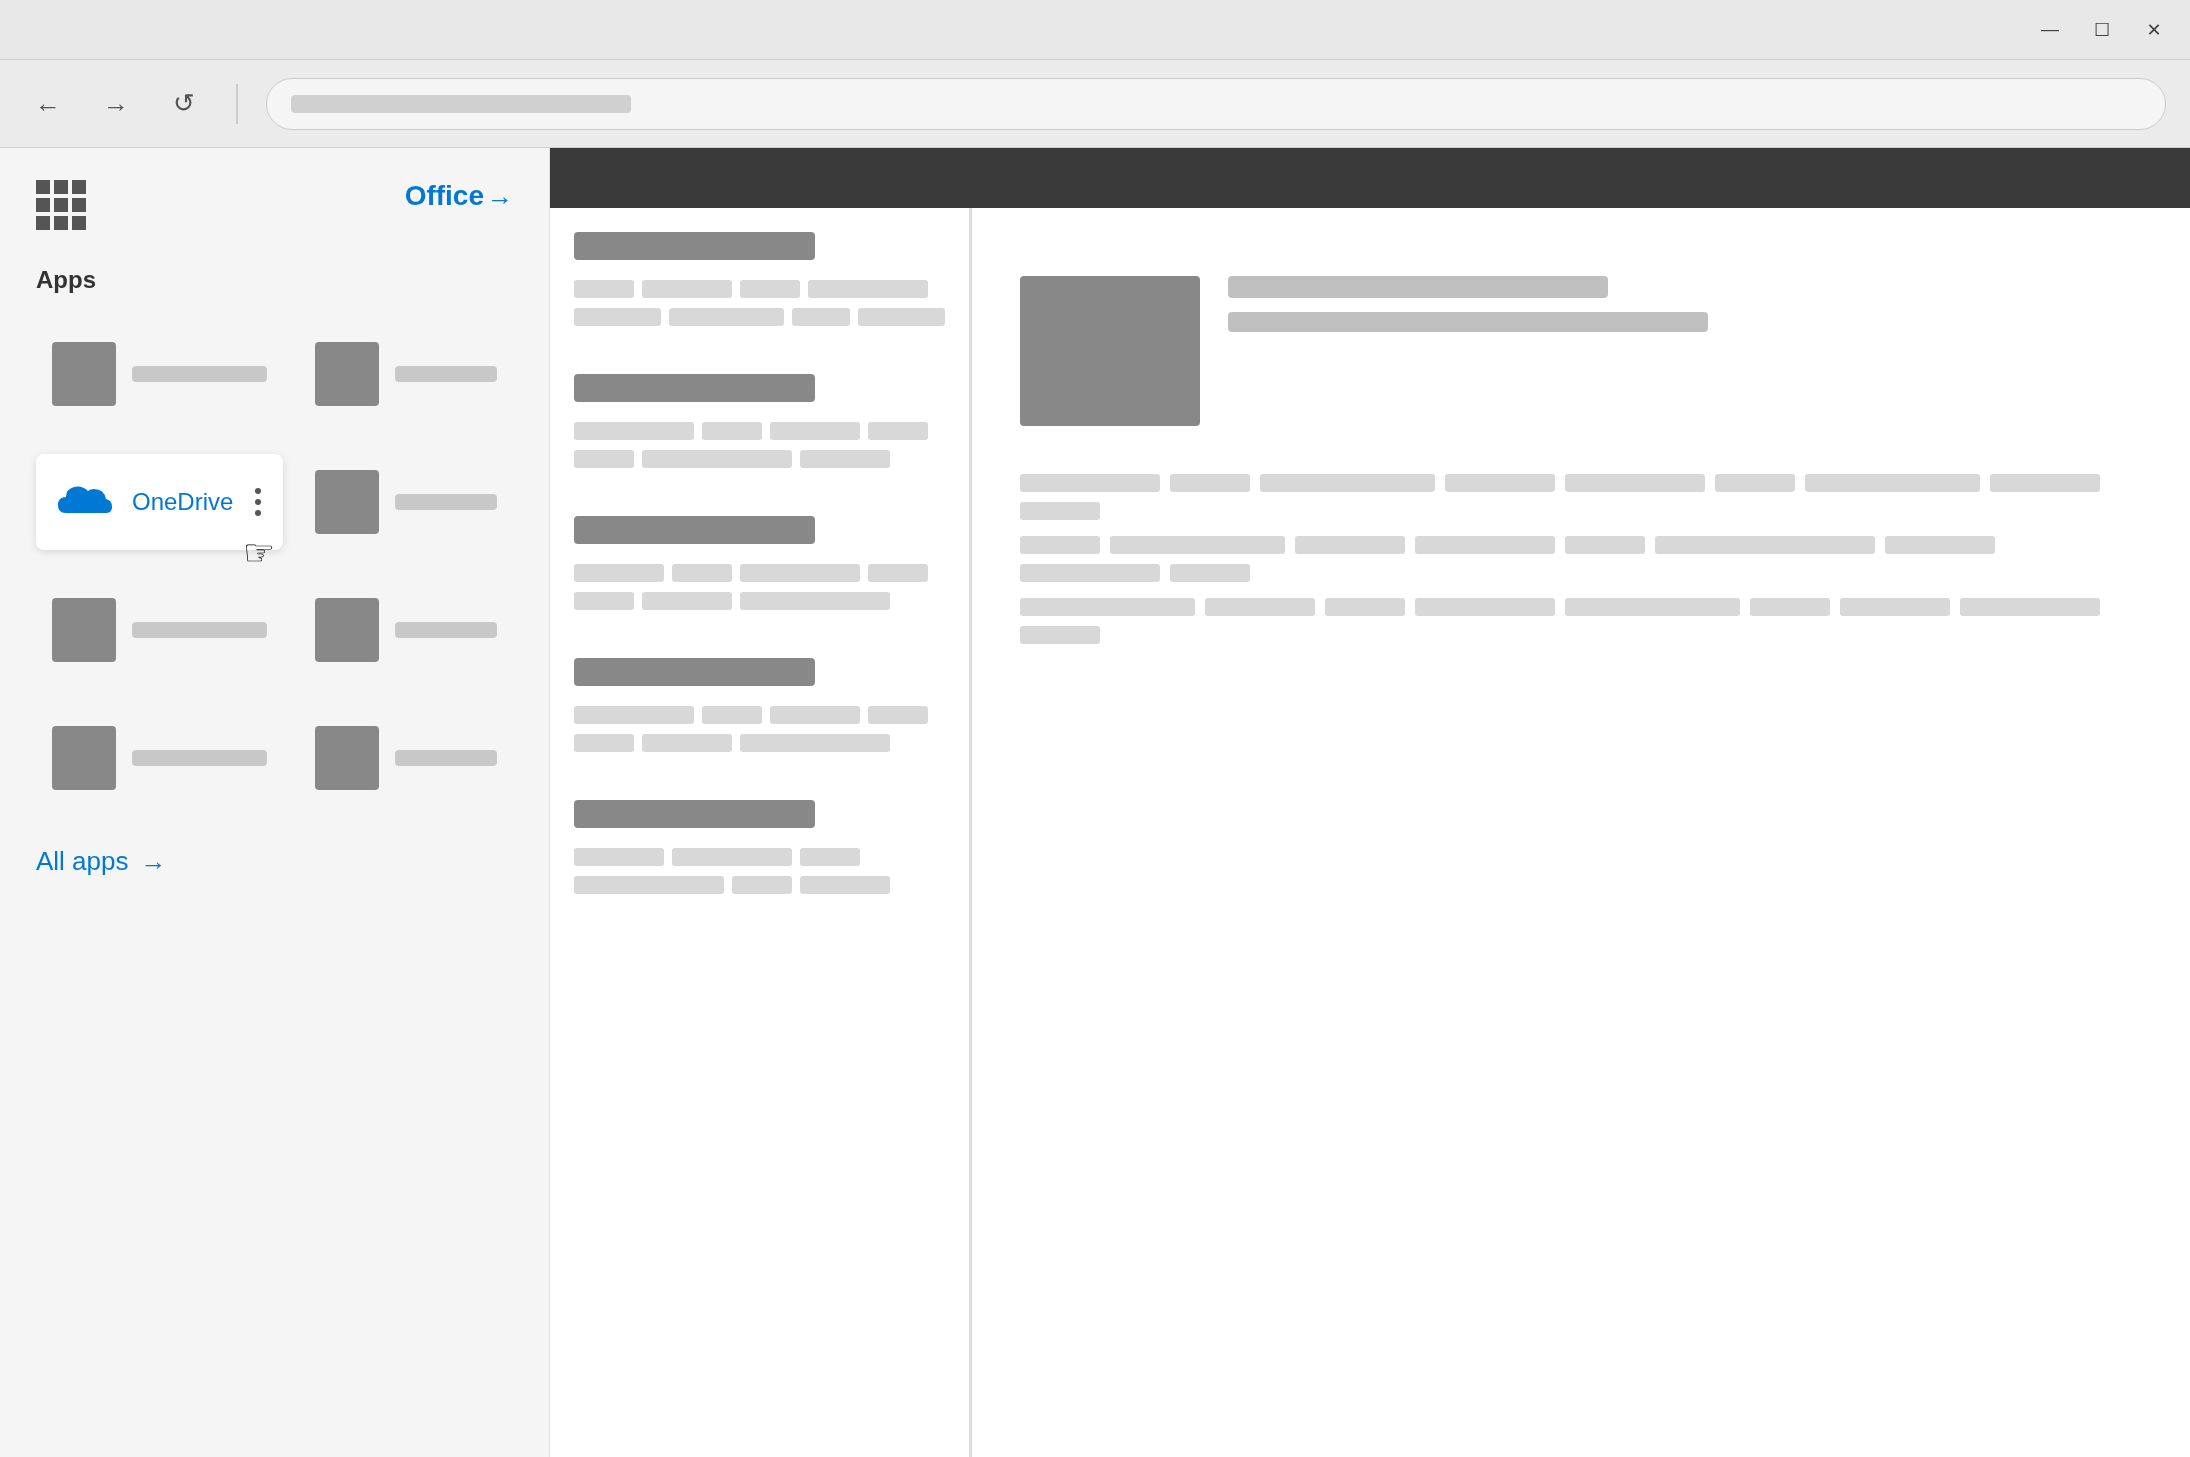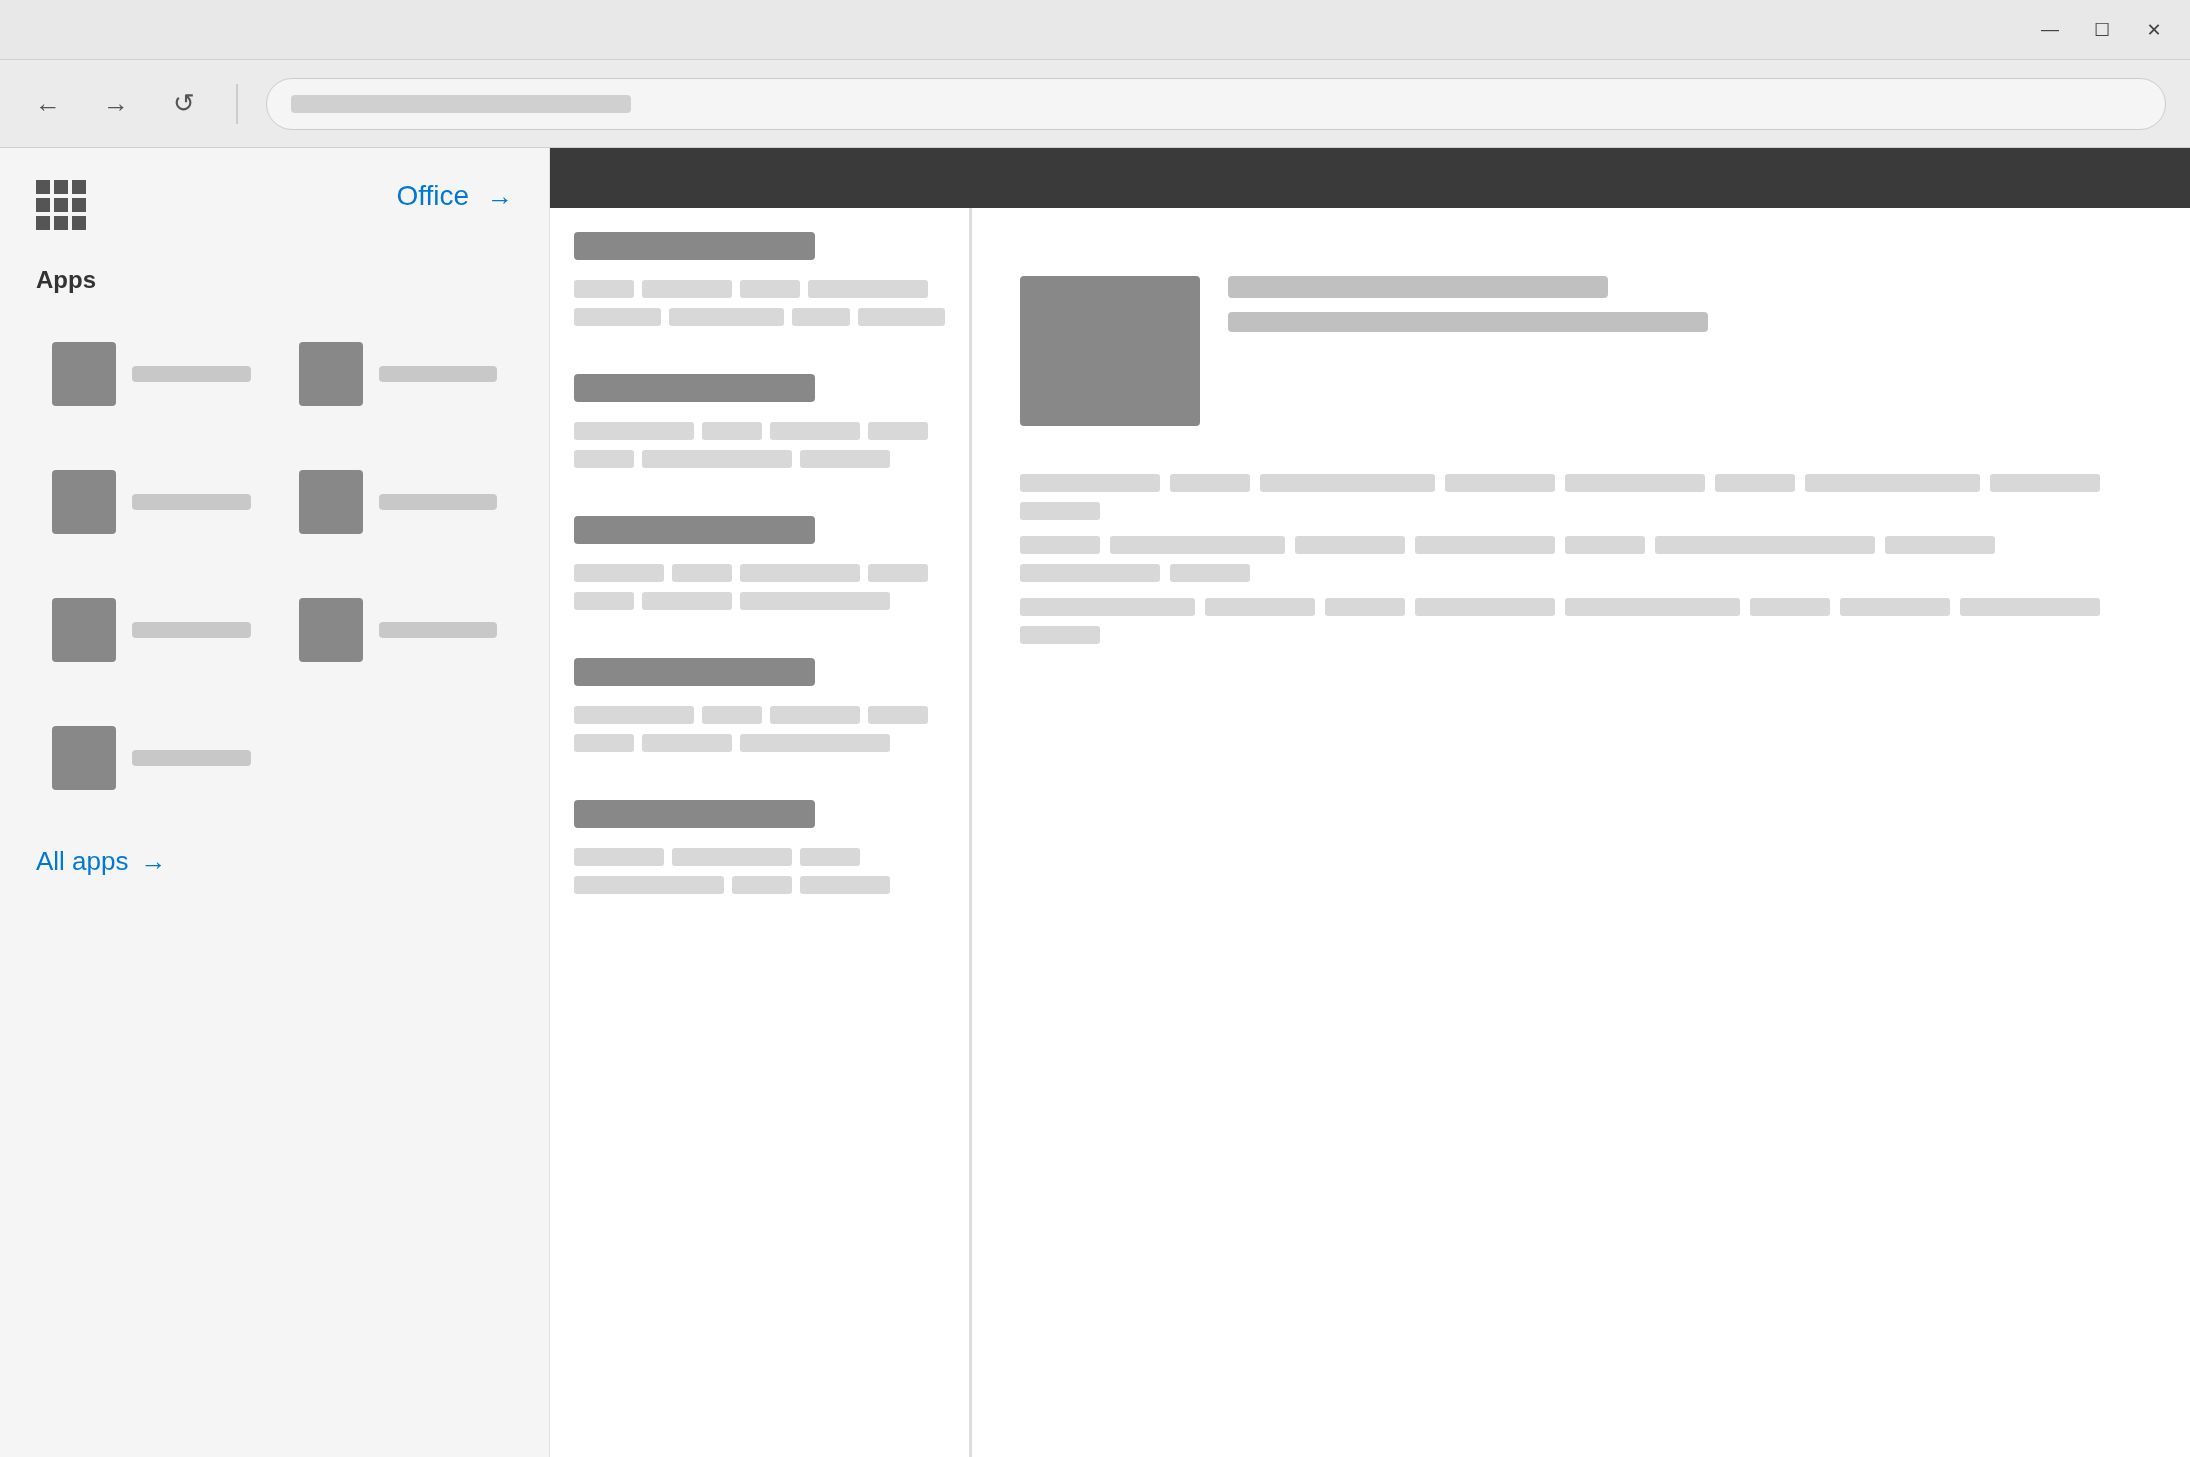--- a/index.html
+++ b/index.html
@@ -114,25 +114,25 @@
     }
     .grid-dot {
       width: 14px;
       height: 14px;
       background: #555;
     }
 
     .office-link {
       color: #0078d4;
       font-size: 28px;
-      font-weight: 400;
+      font-weight: 700;
       text-decoration: none;
       display: flex;
       align-items: center;
-      gap: 18px;
+      gap: 3px;
     }
     .office-arrow {
       font-size: 26px;
     }
 
     .apps-label {
       font-size: 24px;
       font-weight: 600;
       color: #333;
       margin-bottom: 32px;
@@ -385,20 +385,34 @@
 
       <div class="app-item">
         <div class="app-icon-box"></div>
         <div class="app-name-bar"></div>
       </div>
       <div class="app-item">
         <div class="app-icon-box"></div>
         <div class="app-name-bar"></div>
       </div>
 
+      <div class="app-item highlighted">
+        <div class="app-icon-box onedrive">
+          <svg class="cloud-icon" viewBox="0 0 60 42" xmlns="http://www.w3.org/2000/svg">
+            <path d="M12 32 Q4 32 4 24 Q4 16 12 16 Q12 8 20 6 Q28 4 34 10 Q36 8 40 8 Q50 8 52 18 Q58 19 58 26 Q58 32 52 32 Z" fill="#0078d4" stroke="none"></path>
+          </svg>
+        </div>
+        <span class="app-name-text">OneDrive</span>
+        <div class="more-btn">
+          <div class="more-dot"></div>
+          <div class="more-dot"></div>
+          <div class="more-dot"></div>
+        </div>
+        <span class="cursor-hand">☞</span>
+      </div>
       <div class="app-item">
         <div class="app-icon-box"></div>
         <div class="app-name-bar"></div>
       </div>
 
       <div class="app-item">
         <div class="app-icon-box"></div>
         <div class="app-name-bar"></div>
       </div>
       <div class="app-item">

